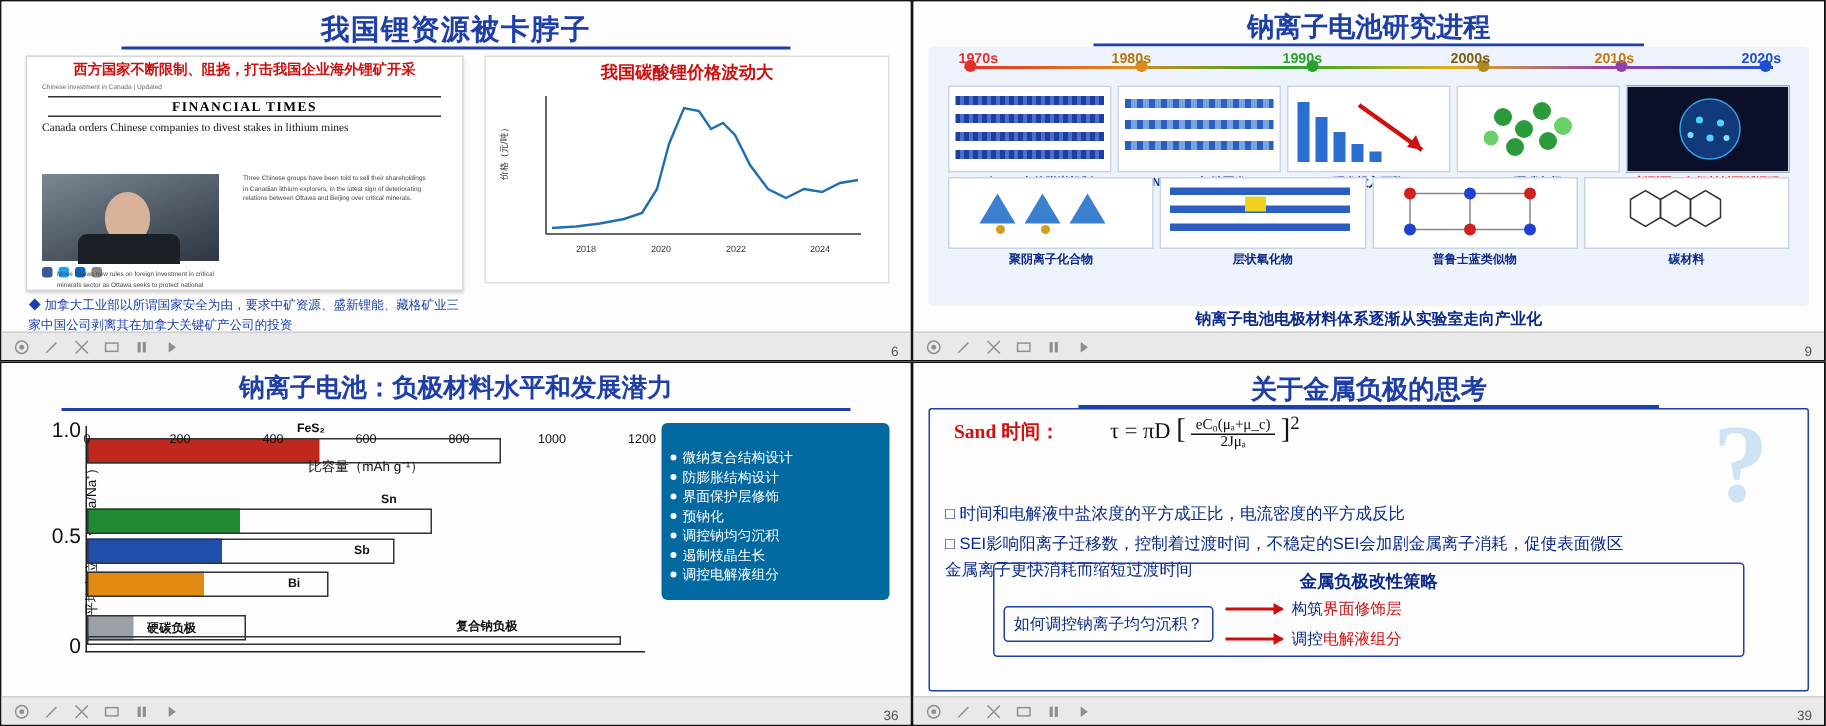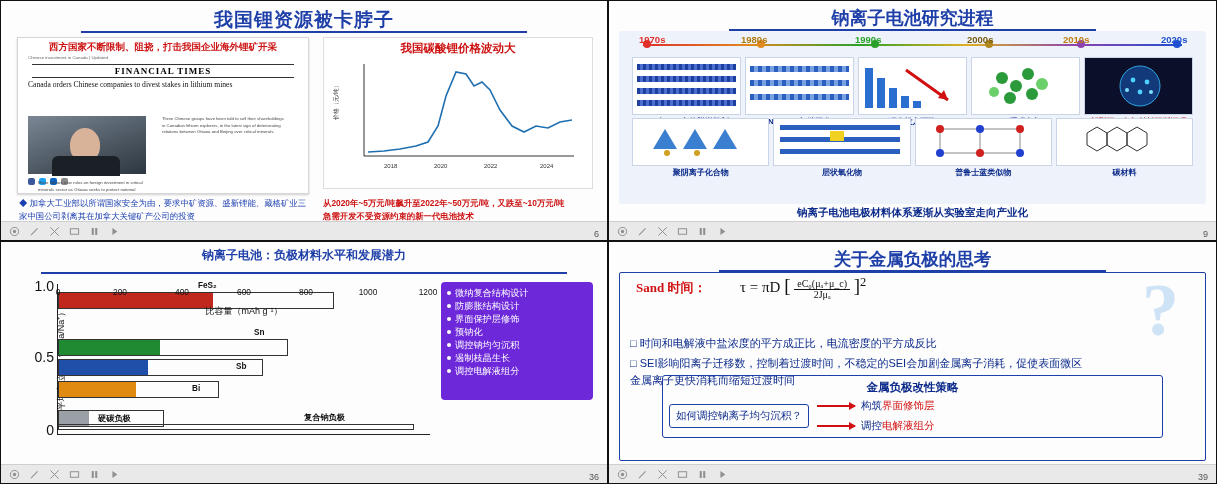--- a/index.html
+++ b/index.html
@@ -49,31 +49,31 @@
   .layerrow{position:absolute;left:4px;right:4px;height:6px;background:repeating-linear-gradient(90deg,#1f3fa0 0 3px,#4a6fd0 3px 6px);}
   .bars2{position:absolute;left:6px;bottom:6px;display:flex;align-items:flex-end;gap:4px;height:42px;}
   .bar2{width:8px;background:#2a6fd0;}
   .matrow{position:absolute;left:14px;right:14px;bottom:22px;height:64px;display:flex;gap:6px;}
   .matcell{flex:1;display:flex;flex-direction:column;align-items:center;}
   .matbox{width:100%;height:46px;border:1px solid #c9d4e6;background:#fff;position:relative;overflow:hidden;}
   .matlab{font-size:8px;color:#0b2a8a;font-weight:bold;margin-top:1px;}
   .s2foot{position:absolute;left:0;right:0;bottom:20px;text-align:center;font-size:10.5px;color:#0b2a8a;font-weight:bold;}
 
   
-  .s3 .title{font-size:12px;padding-top:5px;}
+  .s3 .title{font-size:17px;padding-top:5px;}
   .plot{position:absolute;left:56px;top:42px;width:372px;height:150px;border-left:1.2px solid #222;border-bottom:1.2px solid #222;}
   .hbar{position:absolute;height:17px;}
   .hbar .fill{position:absolute;left:0;top:0;bottom:0;}
   .hbar .outline{position:absolute;left:0;top:0;bottom:0;right:0;border:1.1px solid #333;}
   .blabel{position:absolute;font-size:8.2px;color:#111;font-weight:bold;}
   .ytick{position:absolute;left:-28px;width:24px;text-align:right;font-size:14px;color:#111;}
   .xtick{position:absolute;top:3px;font-size:8.4px;color:#111;transform:translateX(-50%);}
   .xlab{position:absolute;left:0;right:0;top:20px;text-align:center;font-size:9px;color:#111;}
   .ylab{position:absolute;left:-48px;top:50%;transform:translateY(-50%) rotate(-90deg);font-size:9px;color:#111;white-space:nowrap;}
-  .listbox{position:absolute;right:14px;top:40px;width:152px;height:118px;background:#6d28d9;border-radius:4px;padding:5px 6px;box-sizing:border-box;}
+  .listbox{position:absolute;right:14px;top:40px;width:152px;height:118px;background:#0369a1;border-radius:4px;padding:17px 6px;box-sizing:border-box;}
   .litem{color:#fff;font-size:9.2px;line-height:1.42;display:flex;align-items:flex-start;gap:4px;}
   .ldot{width:4px;height:4px;border-radius:50%;background:#fff;margin-top:4px;flex:0 0 auto;}
 
   
   .s4 .title{font-size:17.5px;padding-top:5px;}
   .s4box{position:absolute;left:10px;top:30px;right:10px;bottom:22px;border:1.4px solid #1e3fa8;border-radius:2px;}
   .sand{position:absolute;left:16px;top:6px;font-size:13px;color:#d01010;font-family:"Liberation Serif",serif;font-weight:bold;}
   .formula{position:absolute;left:120px;top:2px;font-family:"Liberation Serif",serif;font-size:15px;color:#111;}
   .frac{display:inline-block;text-align:center;vertical-align:middle;font-size:10px;line-height:1.1;}
   .frac .num{border-bottom:1px solid #111;padding:0 3px;margin-top:32px;}
@@ -130,24 +130,20 @@
           <text x="160" y="112" font-size="6" fill="#333">2022</text>
           <text x="216" y="112" font-size="6" fill="#333">2024</text>
           <text x="10" y="60" font-size="6" fill="#333" transform="rotate(-90 14,60)">价格（元/吨）</text>
         </svg>
       </div>
 
       <div class="bul b1">
         <div>◆ <span>加拿大工业部以所谓国家安全为由，要求中矿资源、盛新锂能、藏格矿业三家中国公司剥离其在加拿大关键矿产公司的投资</span></div>
         <div class="dia">◆ <span>国际形式的变化、中加关系紧张，导致我国锂资源严重被卡脖子</span></div>
       </div>
-      <div class="bul b2">
-        <div>从2020年~5万元/吨飙升至2022年~50万元/吨，又跌至~10万元/吨</div>
-        <div>急需开发不受资源约束的新一代电池技术</div>
-      </div>
 
       <div class="footerbar">
         <svg class="fico" viewBox="0 0 16 16">
             <circle cx="8" cy="8" r="6" fill="none" stroke="#444" stroke-width="1.4"></circle>
             <circle cx="8" cy="8" r="2.4" fill="#444"></circle>
           </svg>
         <svg class="fico" viewBox="0 0 16 16">
             <path d="M2 14l2-1 9-9-1-1-9 9z" fill="#444"></path>
           </svg>
         <svg class="fico" viewBox="0 0 16 16">

